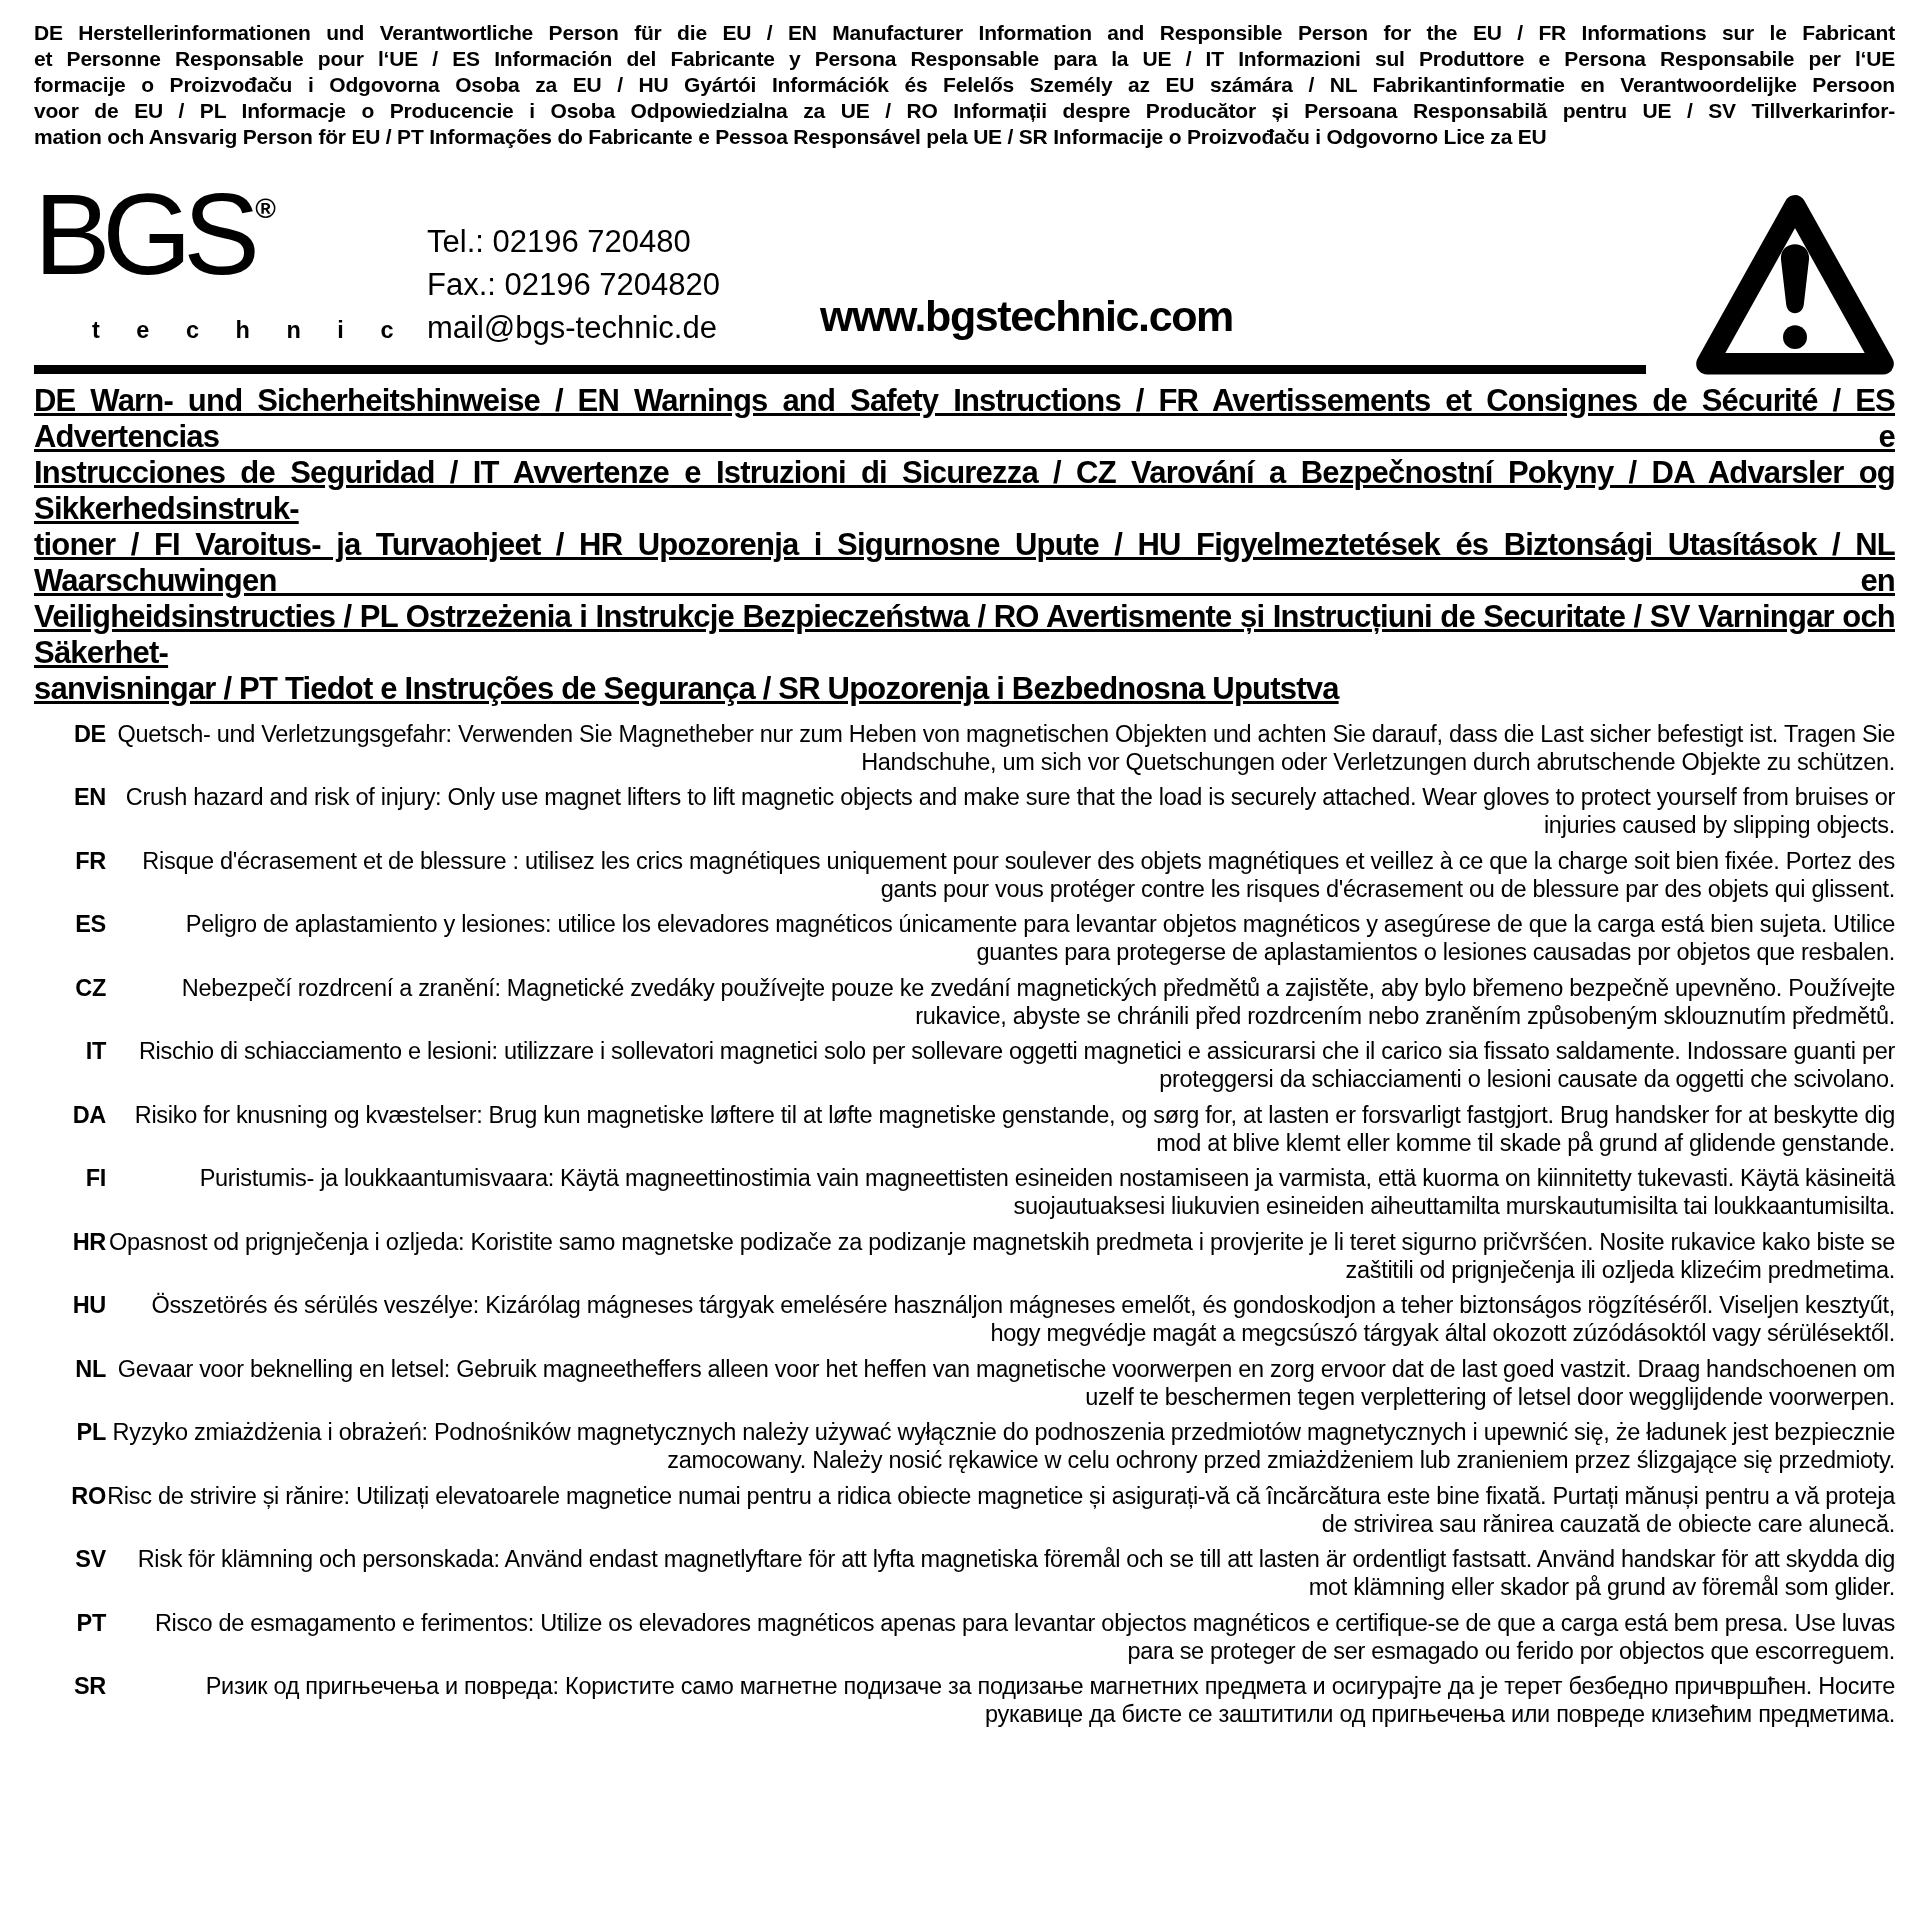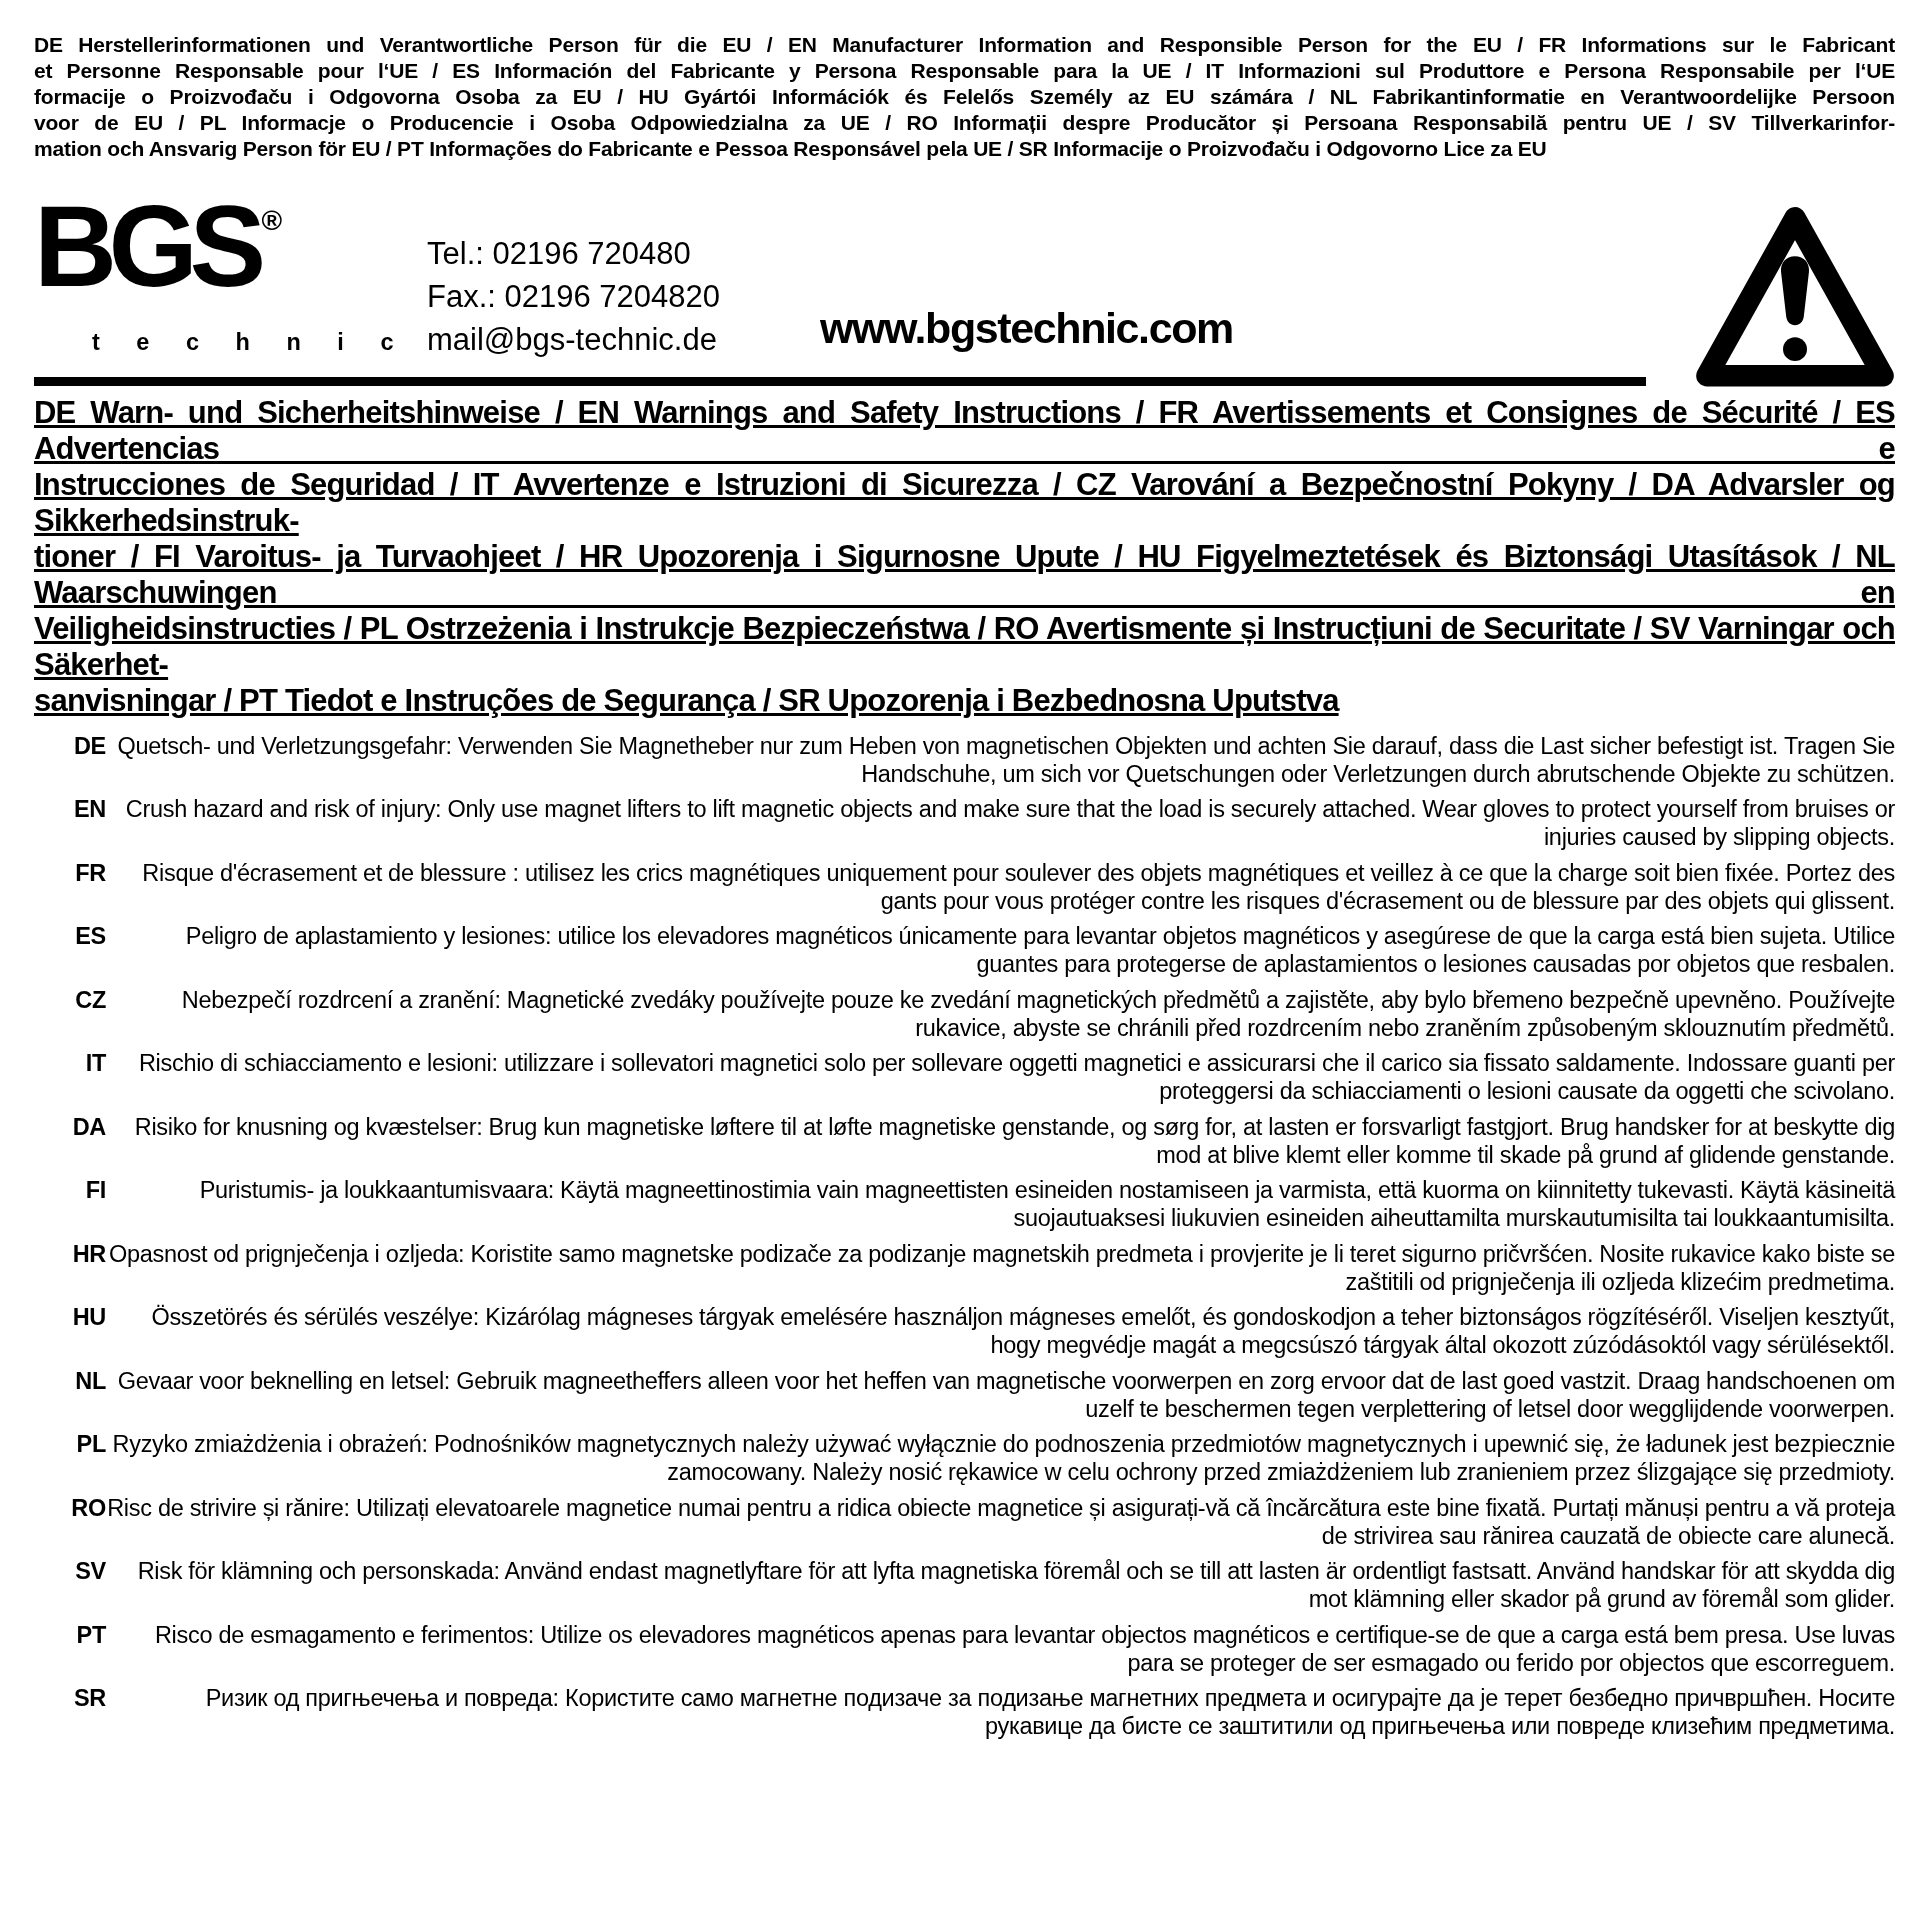--- a/index.html
+++ b/index.html
@@ -3,32 +3,32 @@
 <meta charset="utf-8">
 <style>
   html, body {
     margin: 0; padding: 0;
     width: 1928px; height: 1928px;
     background: #ffffff;
     color: #000000;
     font-family: "Liberation Sans", sans-serif;
     overflow: hidden;
   }
-  .page { padding: 32px 34px 0 34px; width: 1861px; }
+  .page { padding: 20px 34px 0 34px; width: 1861px; }
 
   
   .top-header { font-weight: bold; font-size: 21px; line-height: 26px; letter-spacing: -0.2px; }
   .jline { text-align: justify; text-align-last: justify; white-space: normal; }
   .jline.last { text-align-last: left; }
 
   
   .brand-row { display: flex; margin-top: 32px; height: 168px; align-items: flex-start; }
   .logo { width: 282px; flex-shrink: 0; }
   .logo-top { line-height: 104px; white-space: nowrap; }
-  .logo-bgs { font-size: 115px; font-weight: bold; letter-spacing: -8.5px; }
+  .logo-bgs { font-size: 115px; font-weight: normal; letter-spacing: -8.5px; }
   .logo-reg { display: inline-block; transform: translateY(-56px); font-size: 28px; font-weight: bold; margin-left: 3.8px; letter-spacing: 0; }
   .logo-technic { font-size: 23.5px; font-weight: bold; letter-spacing: 15px; margin: -3.8px 0 0 58px; white-space: nowrap; }
   .addr-col { margin-left: 117px; padding-top: 38px; font-size: 31px; line-height: 43px; white-space: nowrap; }
   .contact-col { margin-left: 111px; padding-top: 38px; font-size: 31px; line-height: 43px; white-space: nowrap; }
   .website { margin-left: 100px; align-self: flex-end; margin-bottom: 9.4px; font-size: 43px; font-weight: bold; letter-spacing: -1.4px; white-space: nowrap; }
   .triangle-wrap { margin-left: auto; padding-top: 9.4px; }
 
   
   .rule { margin-top: 15px; width: 1612px; height: 8.5px; background: #000; }
 

